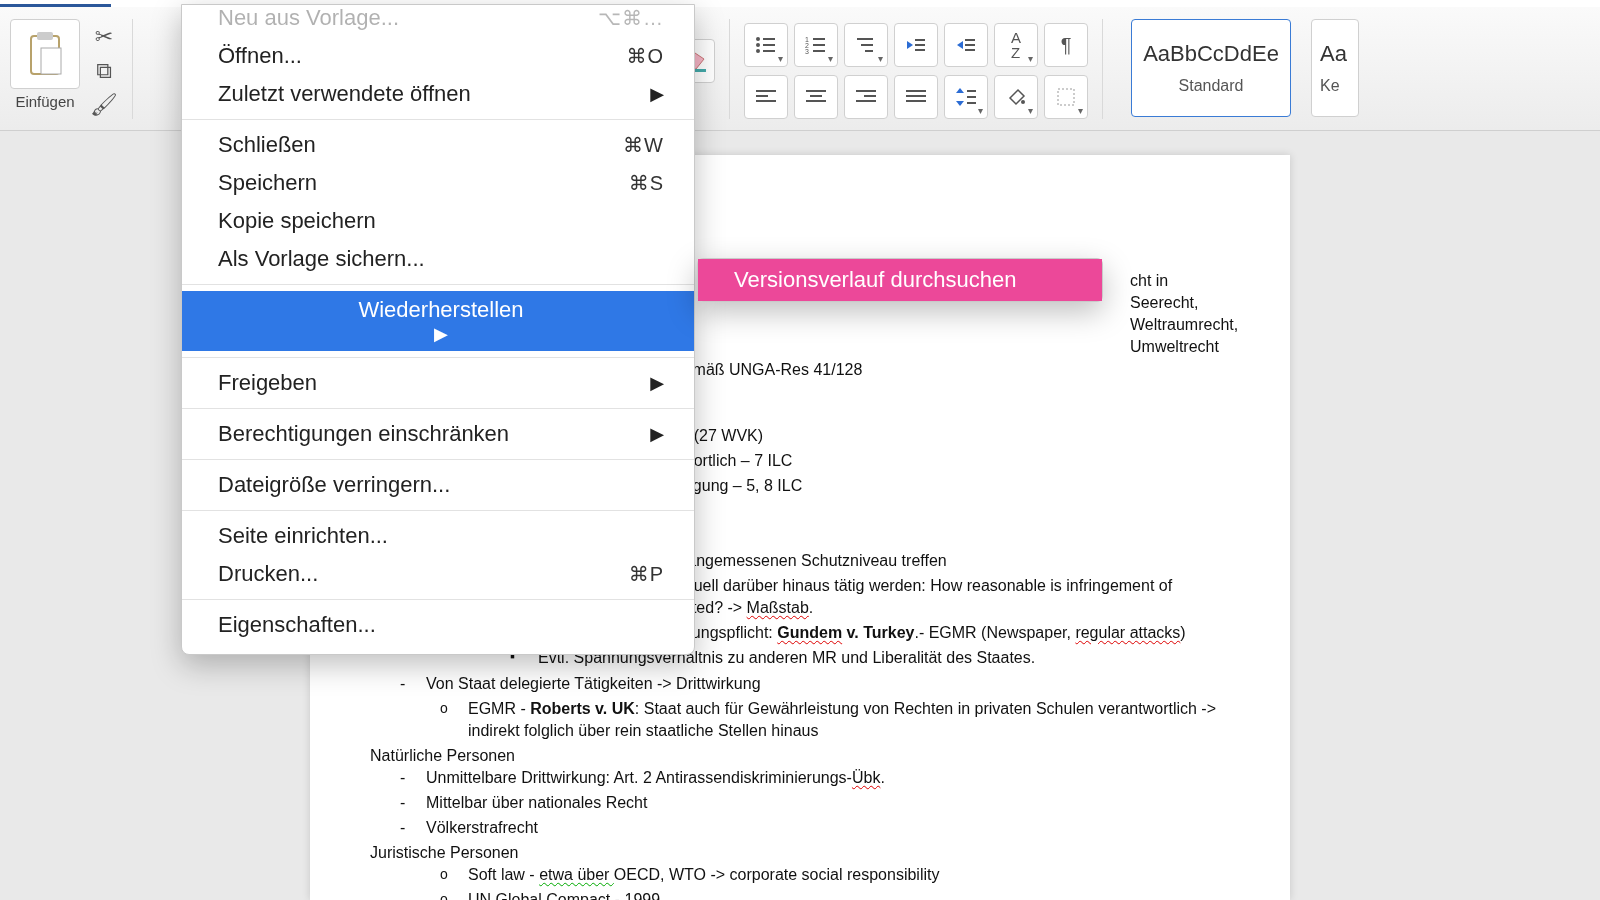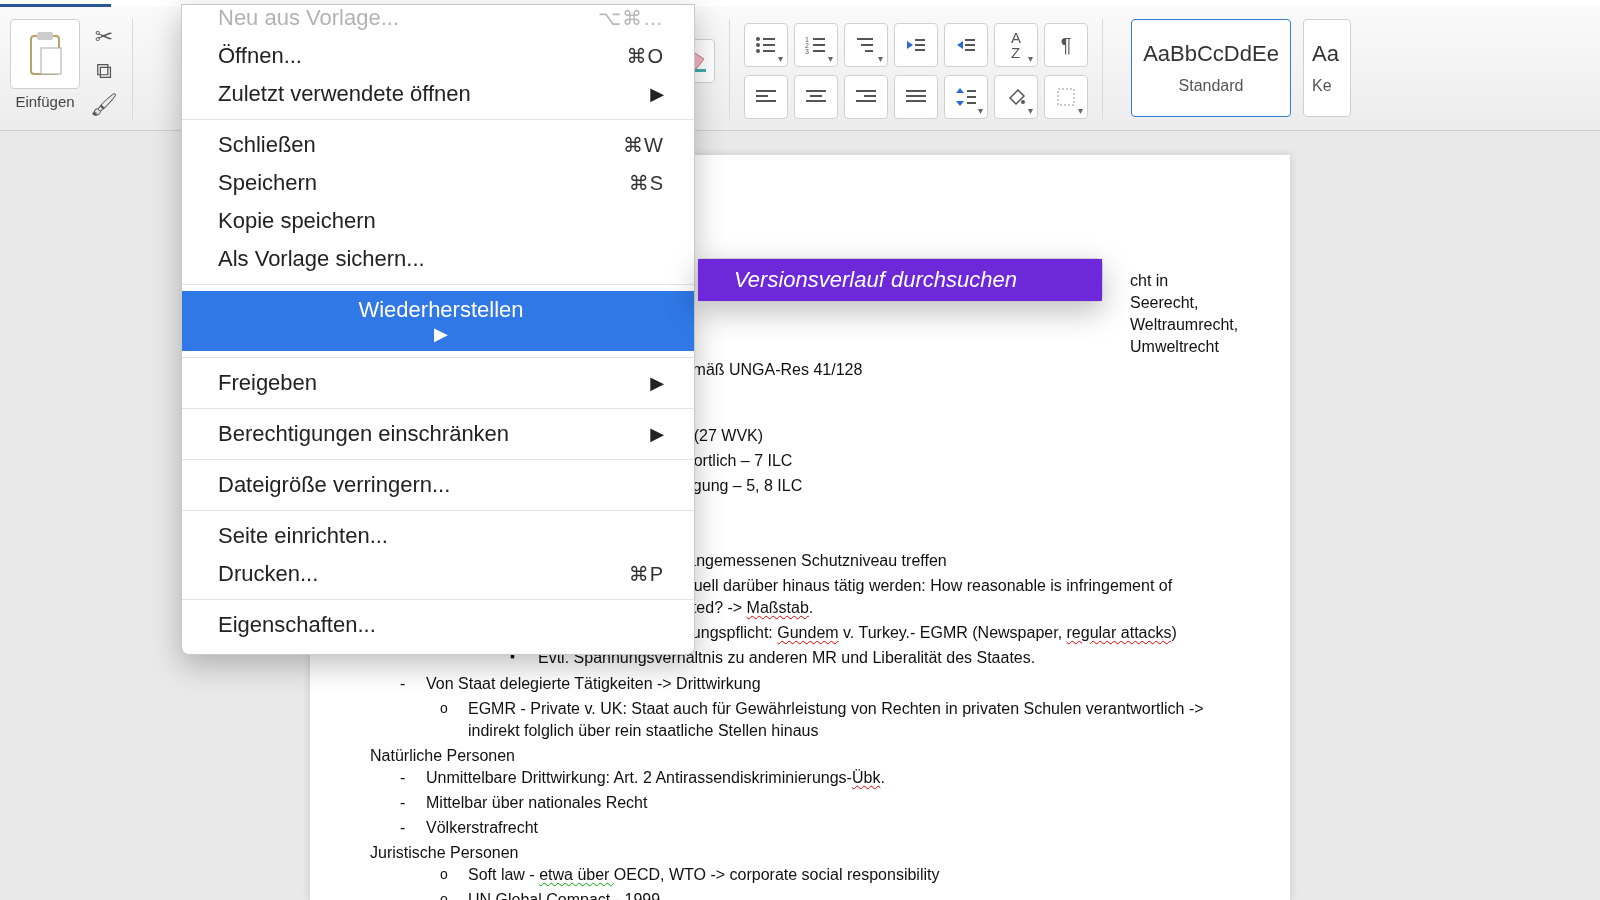--- a/index.html
+++ b/index.html
@@ -11,28 +11,28 @@
   .btnlg { width:70px; height:70px; border:1px solid #d0d0d0; background:#fff; border-radius:4px; display:flex; align-items:center; justify-content:center; }
   .lbl { font-size:15px; color:#444; margin-top:4px; }
   .vcol { display:flex; flex-direction:column; gap:6px; margin-left:4px; padding-top:4px; }
   .ico { width:28px; height:28px; display:flex; align-items:center; justify-content:center; font-size:22px; color:#555; }
   .rsep { width:1px; height:100px; background:#d9d9d9; margin:0 8px; }
   .rspace { width:480px; }
   .eraser { width:44px; height:44px; border:1px solid #d0d0d0; background:#fff; border-radius:4px; display:flex; align-items:center; justify-content:center; font-size:26px; margin-top:20px; }
   .para-row { display:flex; gap:6px; }
   .tb { width:44px; height:44px; border:1px solid #d0d0d0; background:#fff; border-radius:4px; display:flex; align-items:center; justify-content:center; font-size:20px; color:#555; position:relative; }
   .tb.dd::after { content:"▾"; font-size:10px; position:absolute; right:4px; bottom:2px; color:#666; }
-  .styles { display:flex; gap:12px; margin-left:14px; }
+  .styles { display:flex; gap:20px; margin-left:14px; }
   .style-card { width:160px; height:98px; border:1px solid #3a7bd5; border-radius:4px; background:#fff; display:flex; flex-direction:column; align-items:center; justify-content:center; }
   .style-prev { font-size:22px; color:#333; }
   .style-name { font-size:16px; color:#555; margin-top:10px; }
   .workspace { position:absolute; top:131px; left:0; right:0; bottom:0; background:#e9e9e9; display:flex; justify-content:center; }
   .page { width:980px; background:#fff; box-shadow:0 0 8px rgba(0,0,0,.15); margin-top:24px; padding:40px 60px 85px 60px; font-size:16px; line-height:1.38; color:#111; }
   .link { color:#2a6fc9; }
-  .bold { font-weight:400; }
+  .bold { font-weight:700; }
   .redsq { text-decoration:underline wavy #d00 1px; text-underline-offset:2px; }
   .greensq { text-decoration:underline wavy #0a0 1px; text-underline-offset:2px; }
   .ol1 { margin-left:48px; }
   .ol1 li { margin-bottom:3px; }
   .ola { margin-left:52px; list-style-type:lower-alpha; }
   .dash { margin-left:30px; }
   .dash li { list-style:none; position:relative; padding-left:26px; margin-bottom:3px; }
   .dash li::before { content:"-"; position:absolute; left:0; }
   .circ { margin-left:36px; }
   .circ li { list-style:none; position:relative; padding-left:28px; margin-bottom:3px; }
@@ -44,21 +44,21 @@
   
   .menu { position:absolute; top:4px; left:181px; width:514px; background:#fff; border:1px solid #c9c9c9; border-radius:0 0 8px 8px; box-shadow:0 10px 30px rgba(0,0,0,.25); padding:0 0 10px; z-index:50; }
   .menu .mi { padding:6px 30px 6px 36px; font-size:22px; color:#222; display:flex; justify-content:space-between; align-items:center; cursor:default; }
   .menu .mi .sc { font-size:20px; color:#333; letter-spacing:1px; }
   .menu .mi .arr { font-size:18px; }
   .menu .msep { height:1px; background:#e2e2e2; margin:6px 0; }
   .menu .mi.hl { background:#2f78e6; color:#fff;flex-direction:column; }
   .menu .mi.hl .arr { color:#fff; }
   .submenu { position:absolute; top:258px; left:697px; width:406px; background:#fff; border:1px solid #c9c9c9; border-radius:6px; box-shadow:0 10px 30px rgba(0,0,0,.25); z-index:60; }
   .submenu .mi { padding:8px 30px 8px 36px; font-size:22px; }
-  .submenu .mi.hl { background:#6d28d9; color:#fff;font-style:italic; }
+  .submenu .mi.hl { background:#ec4899; color:#fff; }
 </style>
 </head>
 <body>
 
 <div class="tabstrip">
   <div class="tab"></div>
 </div>
 
 <div class="ribbon">
   <div class="grp">
@@ -236,21 +236,21 @@
     </ul>
     <ul class="sq" style="margin-left:140px">
       <li><span class="redsq">Einzelfallbasiert</span><span> eventuell darüber hinaus tätig werden: How reasonable is infringement of individual to be expected? -&gt; </span><span class="redsq">Maßstab</span><span>.</span></li>
       <li><span>Bsp. Für staatl. Handlungspflicht: </span><span class="bold"><span class="redsq">Gundem</span><span> v. Turkey</span></span><span>.- EGMR (Newspaper, </span><span class="redsq">regular attacks</span><span>)</span></li>
       <li>Evtl. Spannungsverhältnis zu anderen MR und Liberalität des Staates.</li>
     </ul>
     <ul class="dash">
       <li>Von Staat delegierte Tätigkeiten -&gt; Drittwirkung</li>
     </ul>
     <ul class="circ" style="margin-left:70px">
-      <li><span>EGMR - </span><span class="bold">Private v. UK</span><span>: Staat auch für Gewährleistung von Rechten in privaten Schulen verantwortlich -&gt; indirekt folglich über rein staatliche Stellen hinaus</span></li>
+      <li><span>EGMR - </span><span class="bold">Roberts v. UK</span><span>: Staat auch für Gewährleistung von Rechten in privaten Schulen verantwortlich -&gt; indirekt folglich über rein staatliche Stellen hinaus</span></li>
     </ul>
     <div>Natürliche Personen</div>
     <ul class="dash">
       <li><span>Unmittelbare Drittwirkung: Art. 2 Antirassendiskriminierungs-</span><span class="redsq">Übk</span><span>.</span></li>
       <li>Mittelbar über nationales Recht</li>
       <li>Völkerstrafrecht</li>
     </ul>
     <div>Juristische Personen</div>
     <ul class="circ" style="margin-left:70px">
       <li><span>Soft law - </span><span class="greensq">etwa über </span><span>OECD, WTO -&gt; corporate social responsibility</span></li>

